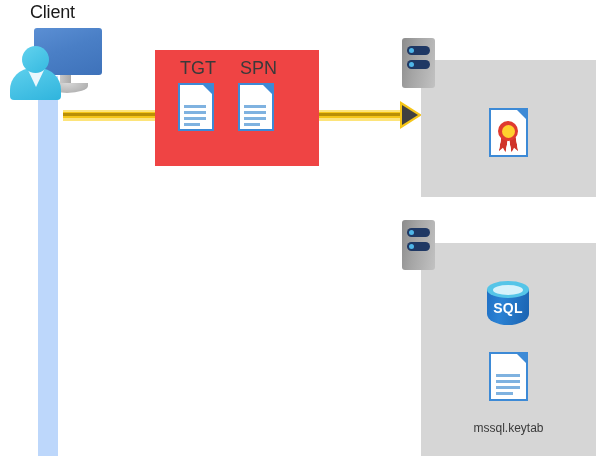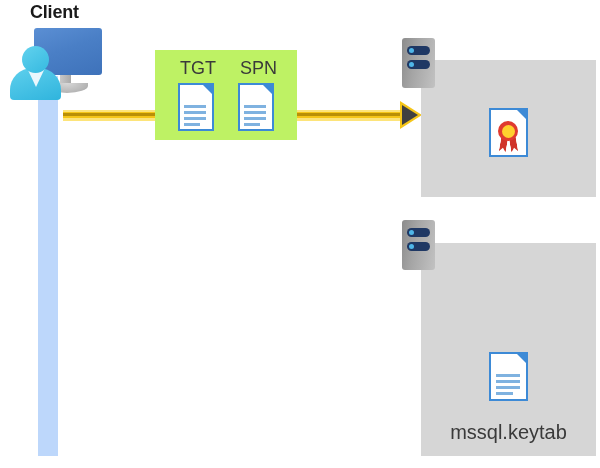--- a/index.html
+++ b/index.html
@@ -16,21 +16,21 @@
   #canvas {
     position: relative;
     width: 600px;
     height: 468px;
     background: #ffffff;
   }
   .abs { position: absolute; }
 
   
   .title {
-    font-weight: bold;
+    font-weight: normal;
     color: #1a1a1a;
     line-height: 1.18;
     letter-spacing: -0.2px;
   }
   #client-title {
     left: 30px; top: 2px;
     font-size: 18px;
   }
   #dc-title {
     left: 457px; top: 4px;
@@ -85,22 +85,23 @@
     left: 17px; top: 40px;
     width: 0; height: 0;
     border-left: 9px solid transparent;
     border-right: 9px solid transparent;
     border-top: 19px solid #eaf7fd;
   }
 
   
   #token-box {
     left: 155px; top: 50px;
-    width: 142px; height: 90px;
-    background: #bef264;
+    width: 142px; height: 116px;
+    background: #ef4444;
+    padding-left: 22px;
   }
   .tok-label {
     position: absolute;
     font-size: 18px;
     color: #3a3a3a;
     font-family: "Liberation Sans", sans-serif;
   }
   #tgt-label { left: 25px; top: 8px; }
   #spn-label { left: 85px; top: 8px; }
 
@@ -250,21 +251,21 @@
     font-weight: bold;
     letter-spacing: 0.3px;
   }
 
   
   #keytab-icon { left: 489px; top: 352px; width: 39px; height: 49px; }
   #keytab-label {
     left: 421px; top: 421px;
     width: 175px;
     text-align: center;
-    font-size: 20px;
+    font-size: 12px;
     color: #3a3a3a;
   }
 </style>
 </head>
 <body>
 
 <div id="canvas">
 
   <div class="abs" id="client-lifeline"></div>
 
@@ -318,20 +319,26 @@
     <div class="ribbon right"></div>
     <div class="seal-circle"></div>
   </div>
 
   <div class="abs panel" id="linux-panel"></div>
   <div class="abs server" id="linux-server">
     <div class="pill p1"></div>
     <div class="pill p2"></div>
   </div>
 
+  <div class="abs" id="sql-icon">
+    <div class="body"></div>
+    <div class="top-ellipse"></div>
+    <div class="top-inner"></div>
+    <div class="sql-text">SQL</div>
+  </div>
 
   <div class="doc abs" id="keytab-icon">
     <div class="sheet"></div>
     <div class="fold"></div>
     <div class="line" style="top:22px; width:62%;"></div>
     <div class="line" style="top:28px; width:62%;"></div>
     <div class="line" style="top:34px; width:62%;"></div>
     <div class="line" style="top:40px; width:44%;"></div>
   </div>
 

